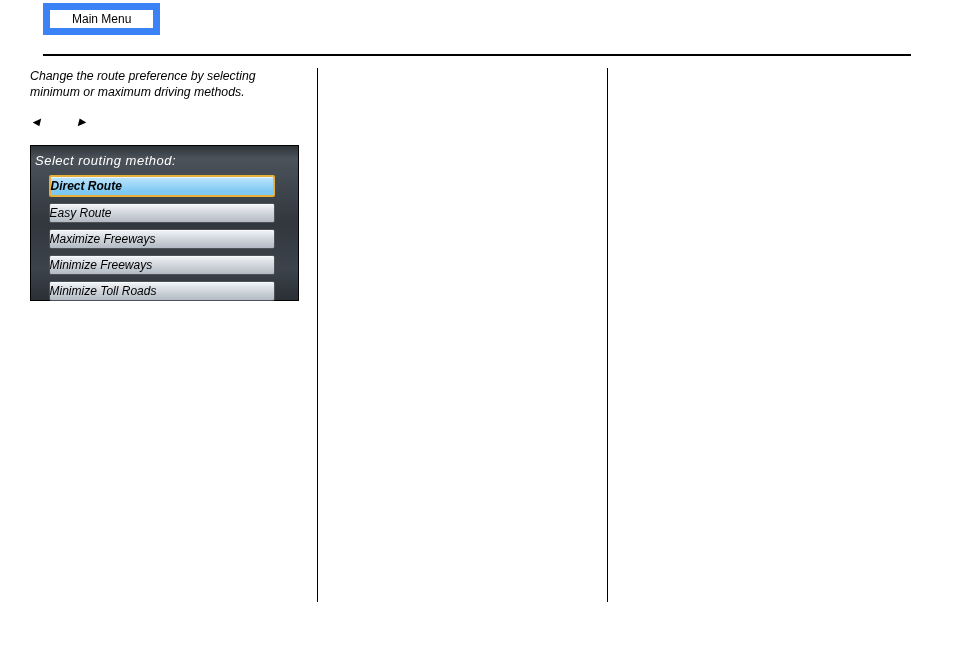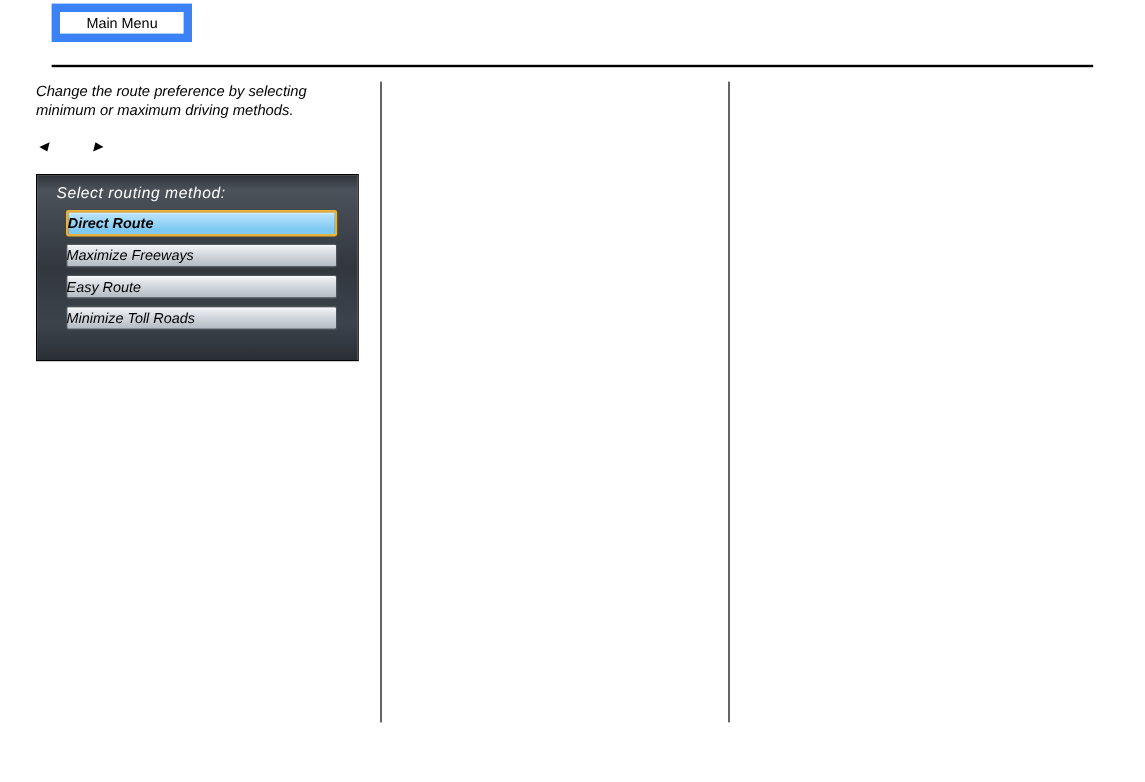--- a/index.html
+++ b/index.html
@@ -65,21 +65,21 @@
     margin: 0 2px;
   }
 
   
   .device {
     margin-top: 10px;
     width: 269px;
     height: 156px;
     background: linear-gradient(180deg,#2e3338 0%, #4b525a 8%, #32373e 50%, #3c434b 80%, #2a2f35 100%);
     border: 1px solid #000;
-    padding: 6px 10px 8px 16px;
+    padding: 6px 10px 8px 4px;
     position: relative;
     font-family: "Arial Narrow", Arial, sans-serif;
   }
   .device-title {
     color: #fff;
     font-size: 13px;
     letter-spacing: .5px;
     margin-bottom: 6px;
   }
   .device-btn {
@@ -132,22 +132,23 @@
     <p>Change the route preference by selecting minimum or maximum driving methods.</p>
 
     <p class="voice-para">
       <span class="tri">◀</span>&nbsp;&nbsp;&nbsp;&nbsp;&nbsp;&nbsp;&nbsp;&nbsp;&nbsp;
       <span class="tri">▶</span>
     </p>
 
     <div class="device">
       <div class="device-title">Select routing method:</div>
       <span class="device-btn direct">Direct Route</span>
+      <span class="device-btn">Easy Route</span>
       <span class="device-btn">Maximize Freeways</span>
-      <span class="device-btn">Easy Route</span>
+      <span class="device-btn">Minimize Freeways</span>
       <span class="device-btn">Minimize Toll Roads</span>
     </div>
   </div>
 
   <div class="col col2">
   </div>
 
   <div class="col col3">
   </div>
 

